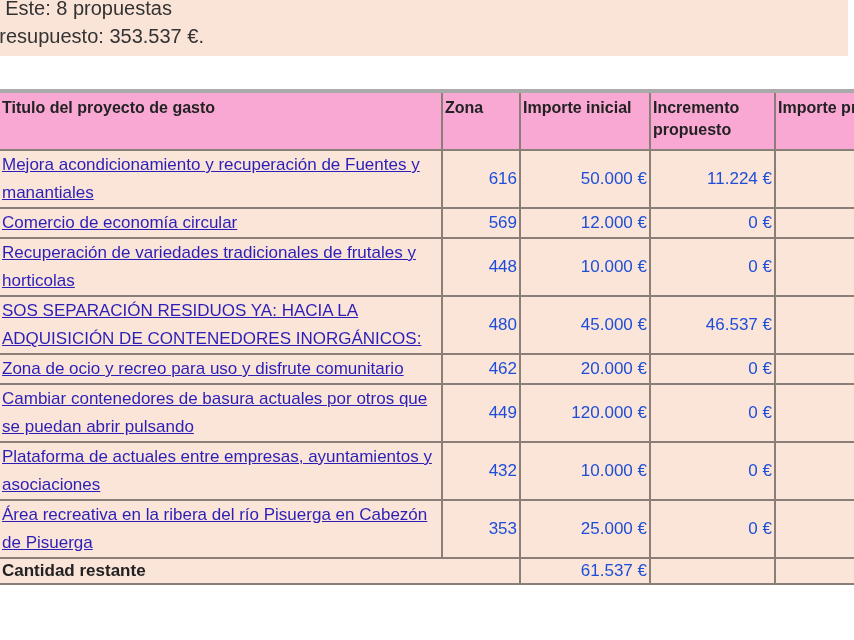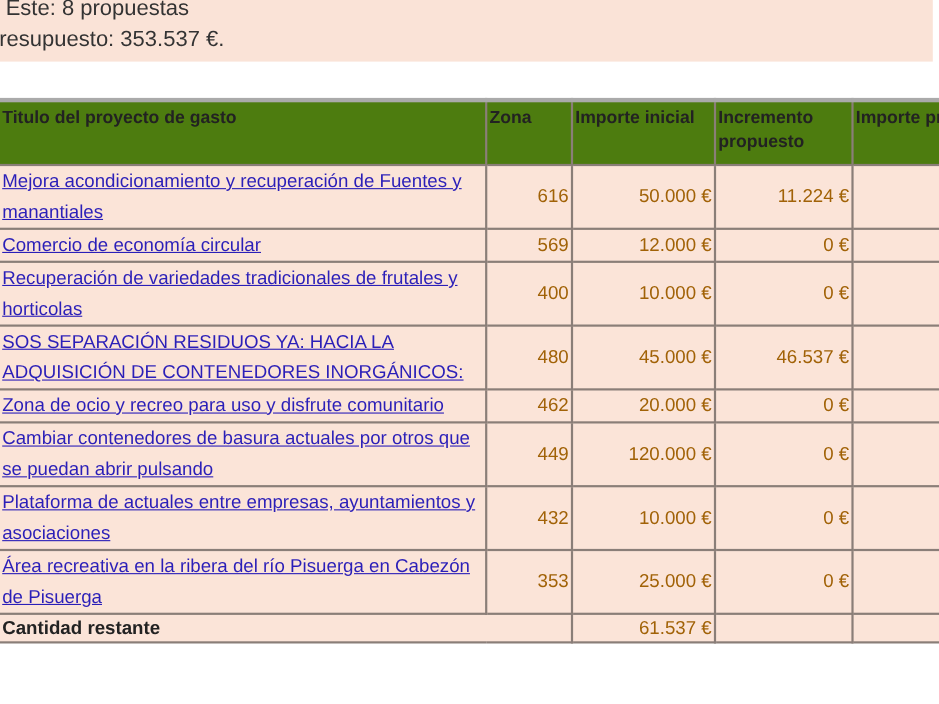--- a/index.html
+++ b/index.html
@@ -19,23 +19,23 @@
   table {
     position:absolute; left:-2px; top:89px;
     border-collapse:collapse; table-layout:fixed;
     font-size:17px; width:960px;
   }
   th, td {
     border:2px solid #8a7e78; padding:0 2px; vertical-align:top;
     line-height:28px;
   }
   table { border-top:4px solid #aaa; }
-  th { background:#4d7c0f; text-align:left; font-weight:bold; font-size:16px; line-height:22px; height:52px; padding-top:4px;}
+  th { background:#f9a8d4; text-align:left; font-weight:bold; font-size:16px; line-height:22px; height:52px; padding-top:4px;}
   td { background:#fbe4d8; }
-  td.num { text-align:right; vertical-align:middle; color:#a16207; }
+  td.num { text-align:right; vertical-align:middle; color:#1d4ed8; }
   td.title a { color:#2b1fb8; text-decoration:underline; cursor:pointer; }
   tr.total td { font-weight:normal; line-height:24px; }
   tr.total td.label { font-weight:bold; }
   col.c1 { width:443px; } col.c2 { width:78px; } col.c3 { width:130px; }
   col.c4 { width:125px; } col.c5 { width:184px; }
 </style>
 </head>
 <body>
 
 <div class="summary">
@@ -70,21 +70,21 @@
       </tr>
       <tr>
         <td class="title"><a>Comercio de economía circular</a></td>
         <td class="num">569</td>
         <td class="num">12.000 €</td>
         <td class="num">0 €</td>
         <td class="num">12.000 €</td>
       </tr>
       <tr>
         <td class="title"><a>Recuperación de variedades tradicionales de frutales y horticolas</a></td>
-        <td class="num">400</td>
+        <td class="num">448</td>
         <td class="num">10.000 €</td>
         <td class="num">0 €</td>
         <td class="num">10.000 €</td>
       </tr>
       <tr>
         <td class="title"><a>SOS SEPARACIÓN RESIDUOS YA: HACIA LA ADQUISICIÓN DE CONTENEDORES INORGÁNICOS:</a></td>
         <td class="num">480</td>
         <td class="num">45.000 €</td>
         <td class="num">46.537 €</td>
         <td class="num">91.537 €</td>

